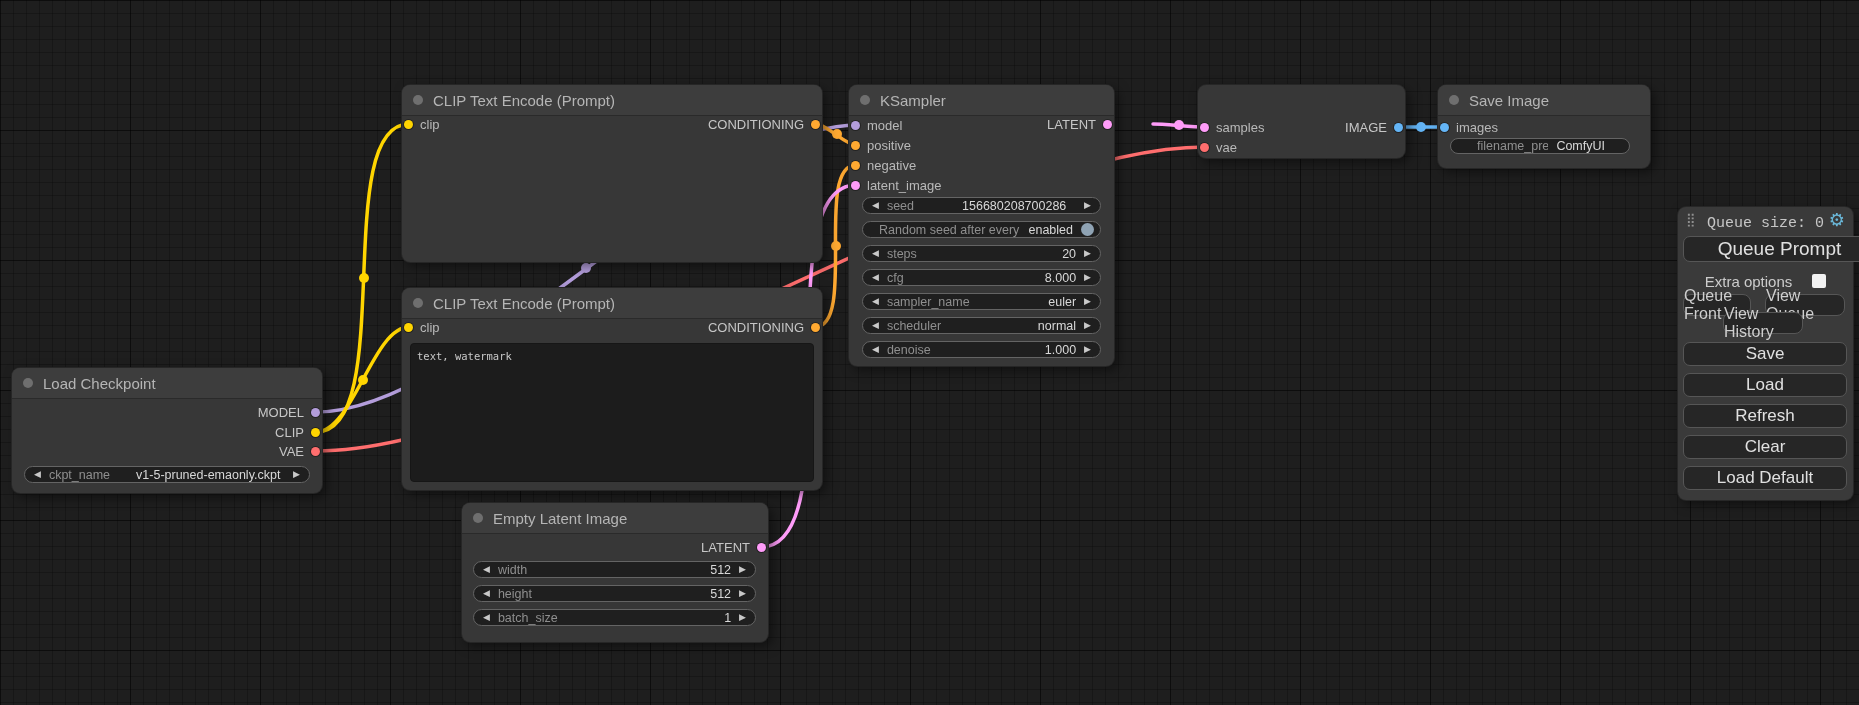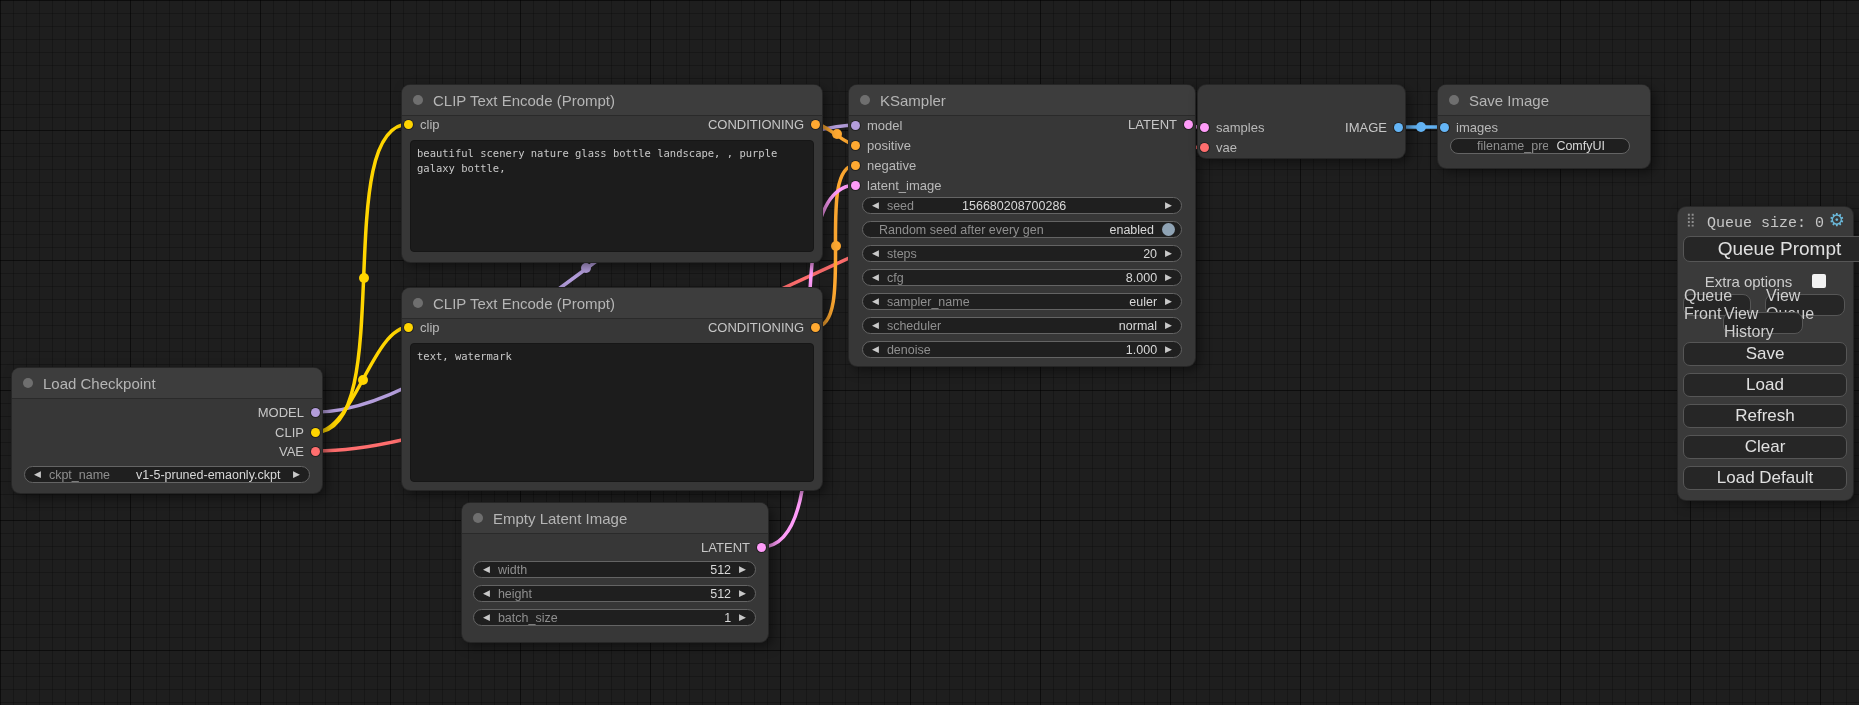--- a/index.html
+++ b/index.html
@@ -133,40 +133,39 @@
     <span>CLIP Text Encode (Prompt)</span>
   </div>
   <div class="slot in" style="top:32px">
     <span class="sdot" style="background-color: rgb(255, 213, 0);"></span>
     <span>clip</span>
   </div>
   <div class="slot out" style="top:32px">
     <span>CONDITIONING</span>
     <span class="sdot" style="background-color: rgb(255, 169, 49);"></span>
   </div>
-  <div class="ta" style="top:55px;height:112px">beautiful scenery nature glass bottle landscape, , purple galaxy bottle,</div>
 </div>
 
 <div class="node" style="left:402px;top:288px;width:420px;height:202px">
   <div class="ntitle">
     <span class="tdot"></span>
     <span>CLIP Text Encode (Prompt)</span>
   </div>
   <div class="slot in" style="top:32px">
     <span class="sdot" style="background-color: rgb(255, 213, 0);"></span>
     <span>clip</span>
   </div>
   <div class="slot out" style="top:32px">
     <span>CONDITIONING</span>
     <span class="sdot" style="background-color: rgb(255, 169, 49);"></span>
   </div>
   <div class="ta" style="top:55px;height:139px">text, watermark</div>
 </div>
 
-<div class="node" style="left:849px;top:85px;width:346px;height:281px">
+<div class="node" style="left:849px;top:85px;width:265px;height:281px">
   <div class="ntitle">
     <span class="tdot"></span>
     <span>KSampler</span>
   </div>
   <div class="slot in" style="top:33px">
     <span class="sdot" style="background-color: rgb(179, 157, 219);"></span>
     <span>model</span>
   </div>
   <div class="slot in" style="top:53px">
     <span class="sdot" style="background-color: rgb(255, 169, 49);"></span>

